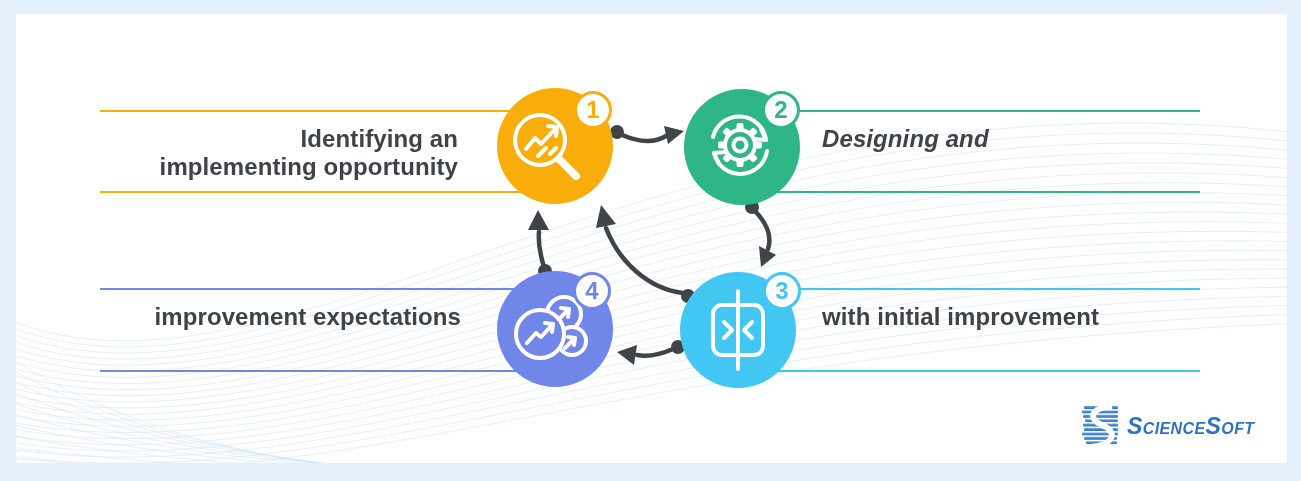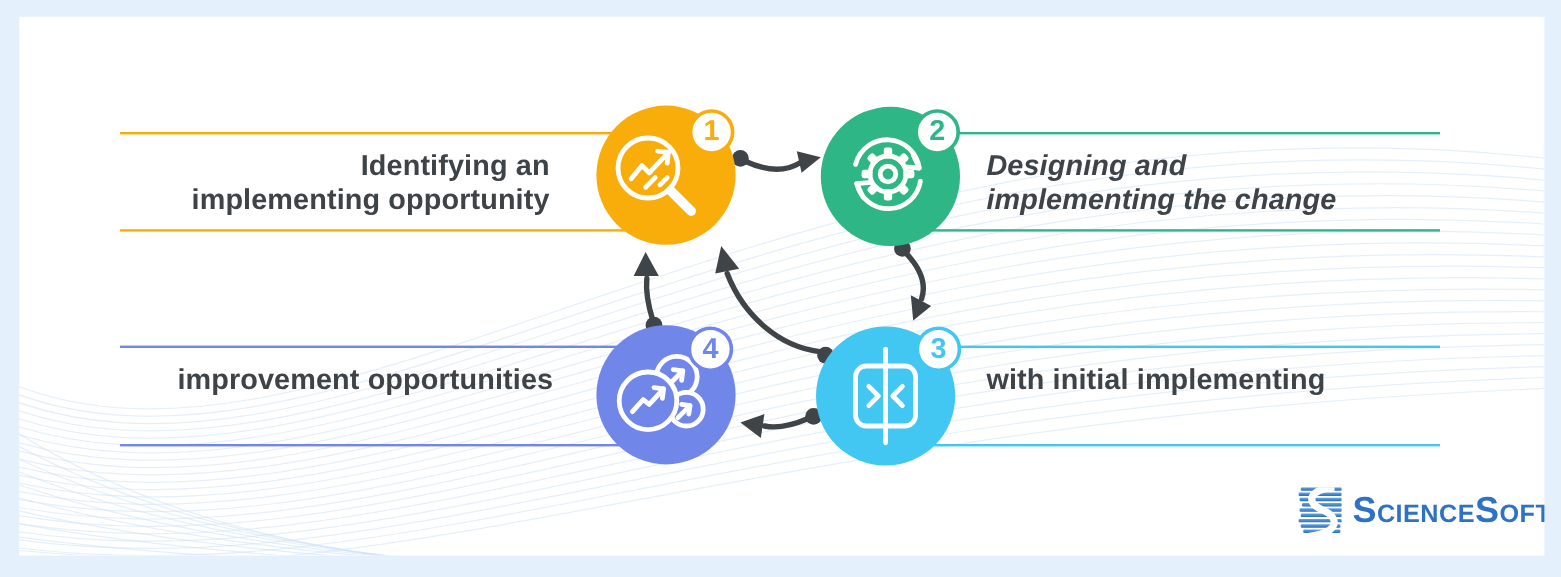--- a/index.html
+++ b/index.html
@@ -45,22 +45,22 @@
   .badge.c3{border-color:var(--c3);color:var(--c3);}
   .badge.c4{border-color:var(--c4);color:var(--c4);}
   .icon{position:absolute;}
   .icon *{vector-effect:none;}
   .icon .s{fill:none;stroke:#fff;stroke-width:4;stroke-linecap:round;stroke-linejoin:round;}
   .icon .s8{fill:none;stroke:#fff;stroke-width:8;stroke-linecap:round;}
   .icon .tooth{fill:#fff;stroke:none;}
   .icon .subcircle{fill:var(--c4);stroke:#fff;stroke-width:4;}
   .logo{position:absolute;left:1066px;top:392px;display:flex;align-items:center;gap:7px;}
   .logo-text{
-    font-variant:small-caps;font-weight:700;font-size:30px;
-    color:var(--logo,#2E72C6);letter-spacing:.4px;
+    font-variant:small-caps;font-weight:700;font-size:23px;
+    color:var(--logo,#2E72C6);letter-spacing:.4px;font-style:italic;
   }
 </style>
 </head>
 <body>
 
 <div class="card">
   <svg class="waves" width="1271" height="449" viewBox="0 0 1271 449">
       <path d="M -20 300 C 260 430, 640 40, 1290 120"></path>
       <path d="M -20 307 C 263 433, 638 54, 1290 129"></path>
       <path d="M -20 314 C 266 436, 636 68, 1290 138"></path>
@@ -103,27 +103,26 @@
   <div class="rule c3" style="left:722px;top:356px;width:462px;"></div>
   <div class="rule c4" style="left:84px;top:274px;width:456px;"></div>
   <div class="rule c4" style="left:84px;top:356px;width:456px;"></div>
 
   <div class="step-label align-right" style="right:829px;top:111px;">
     <div>Identifying an</div>
     <div>implementing opportunity</div>
   </div>
   <div class="step-label align-left" style="left:806px;top:111px;font-style:italic;">
     <div>Designing and</div>
-    <div>implementing the change</div>
   </div>
   <div class="step-label align-left" style="left:806px;top:289px;">
-    <div>with initial implementing</div>
+    <div>with initial improvement</div>
   </div>
   <div class="step-label align-right" style="right:826px;top:289px;">
-    <div>improvement opportunities</div>
+    <div>improvement expectations</div>
   </div>
 
   <div class="logo">
     <svg width="38" height="40" viewBox="0 0 38 40">
       <defs>
         <linearGradient id="lg" x1="0" y1="0" x2="0" y2="1">
           <stop offset="0" stop-color="#66A9E2"></stop>
             <stop offset="1" stop-color="#2B6CBE"></stop>
         </linearGradient>
       </defs>

